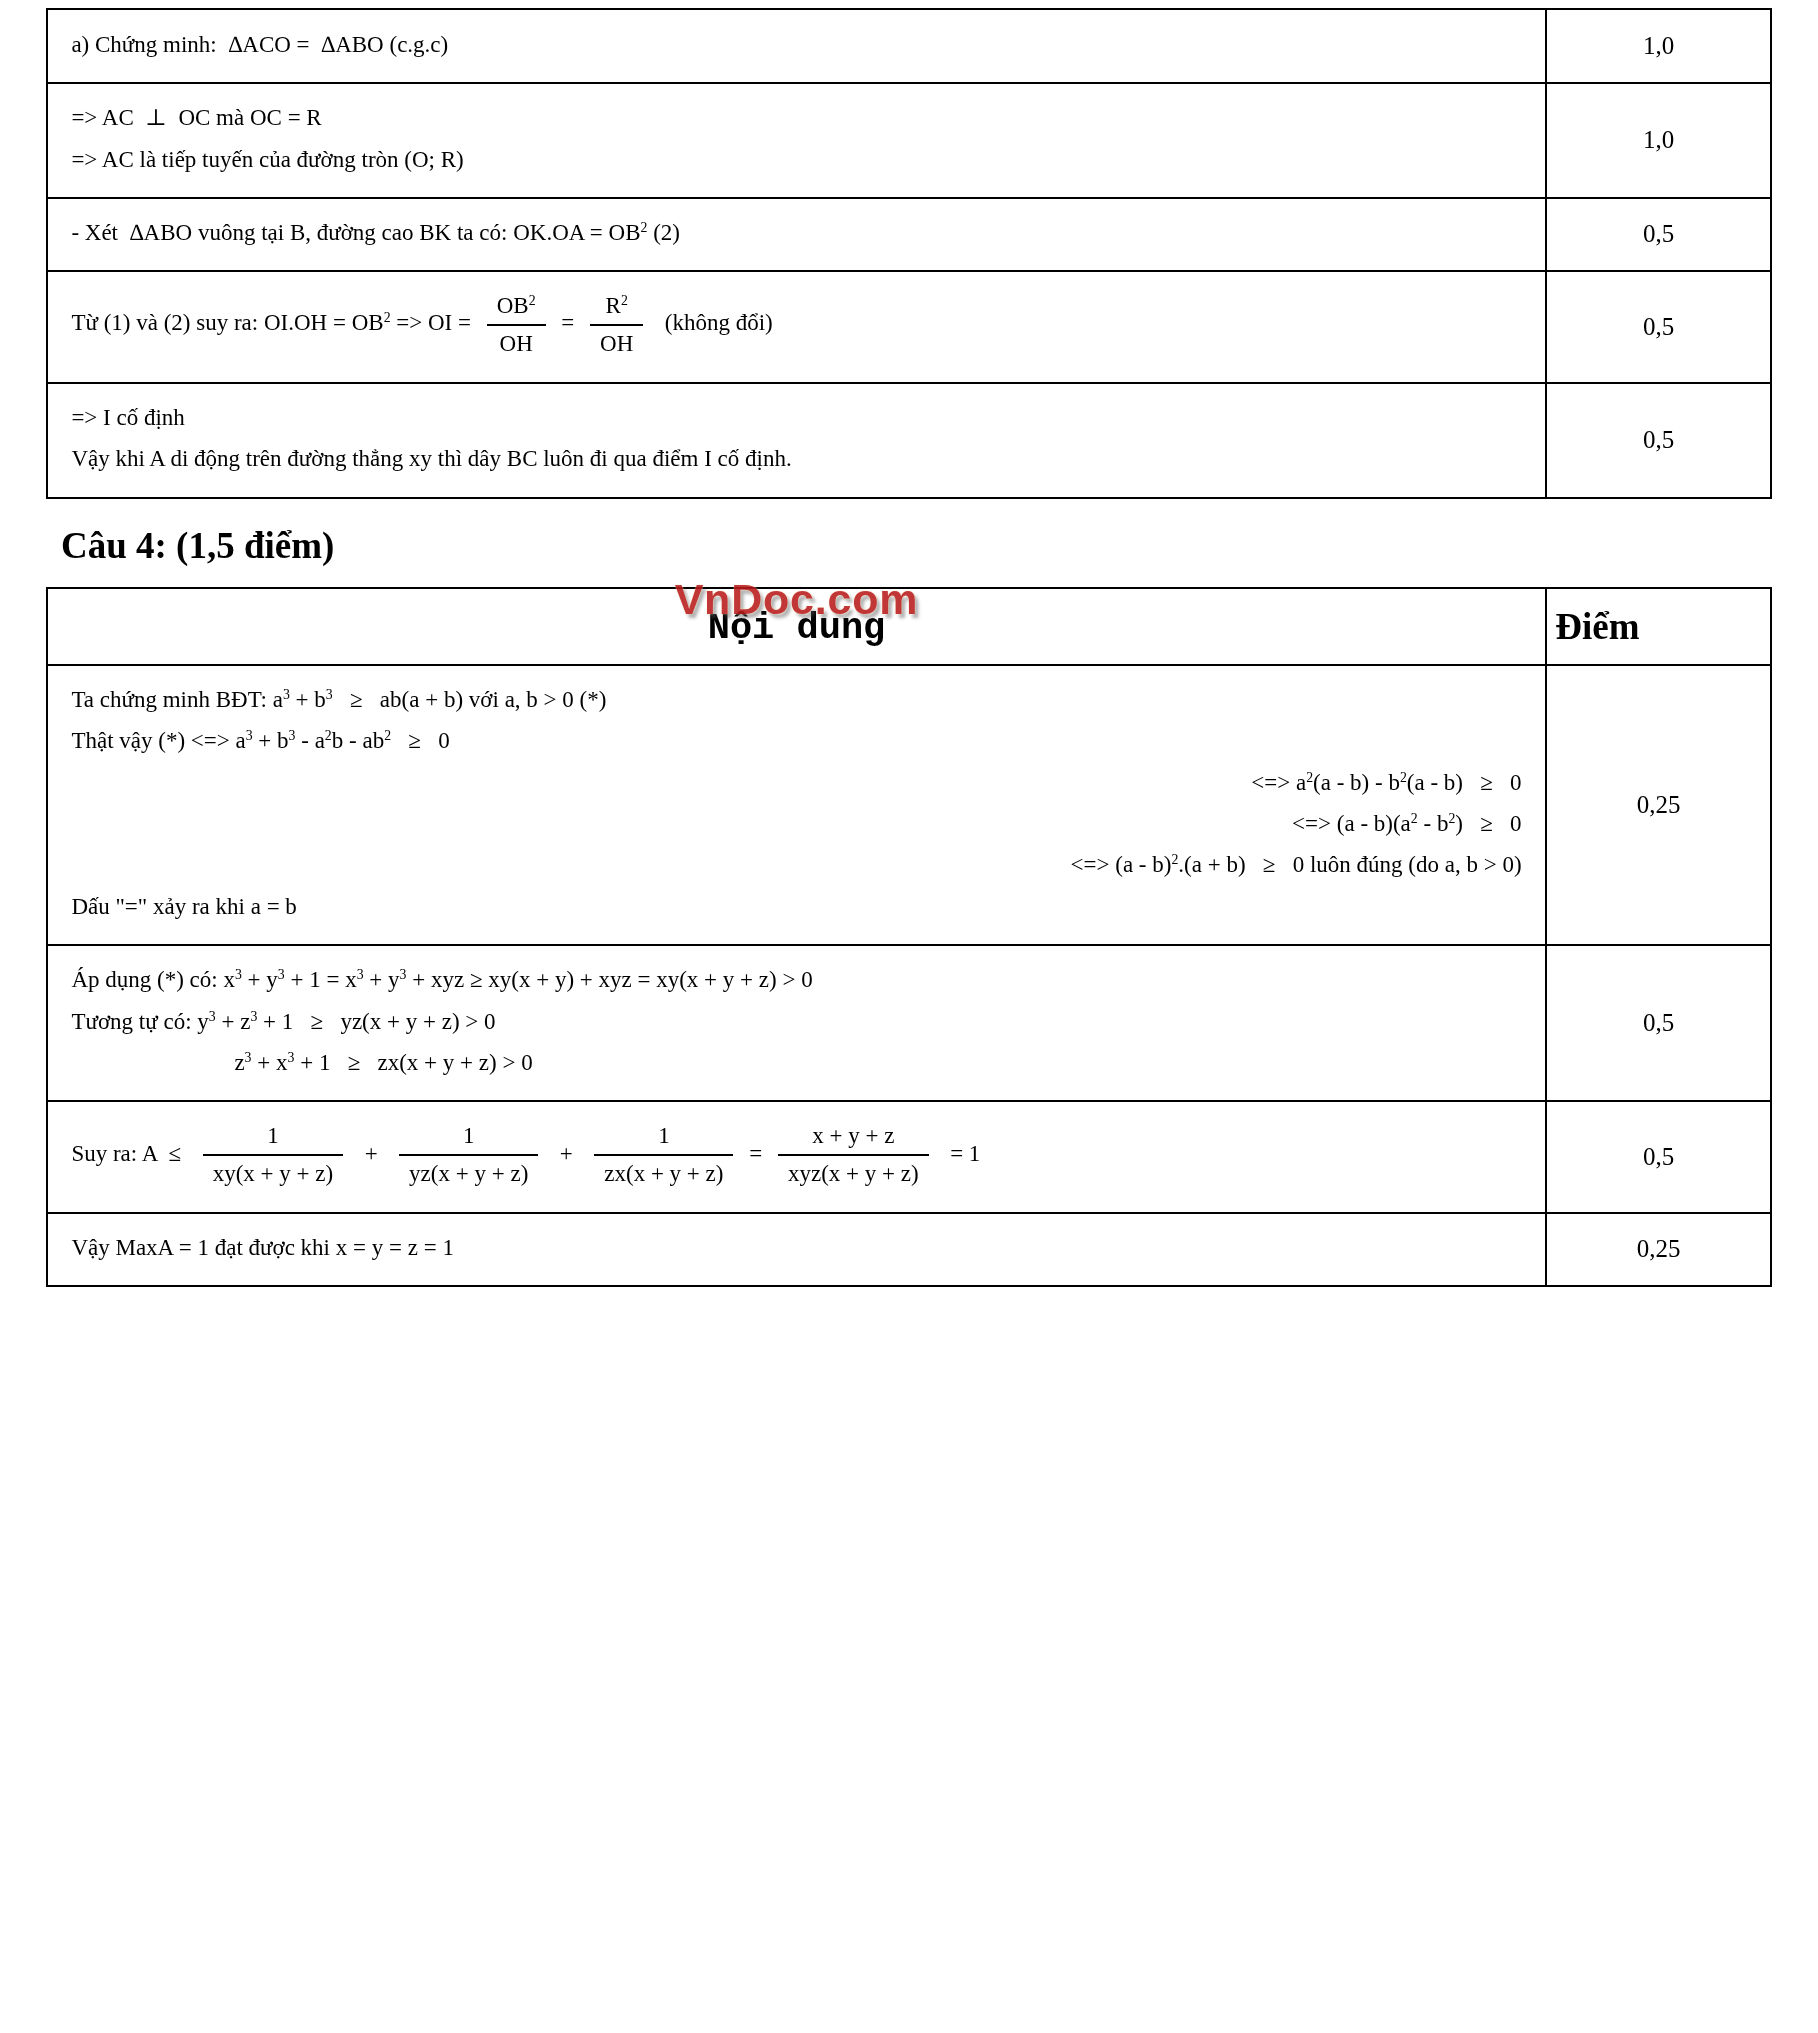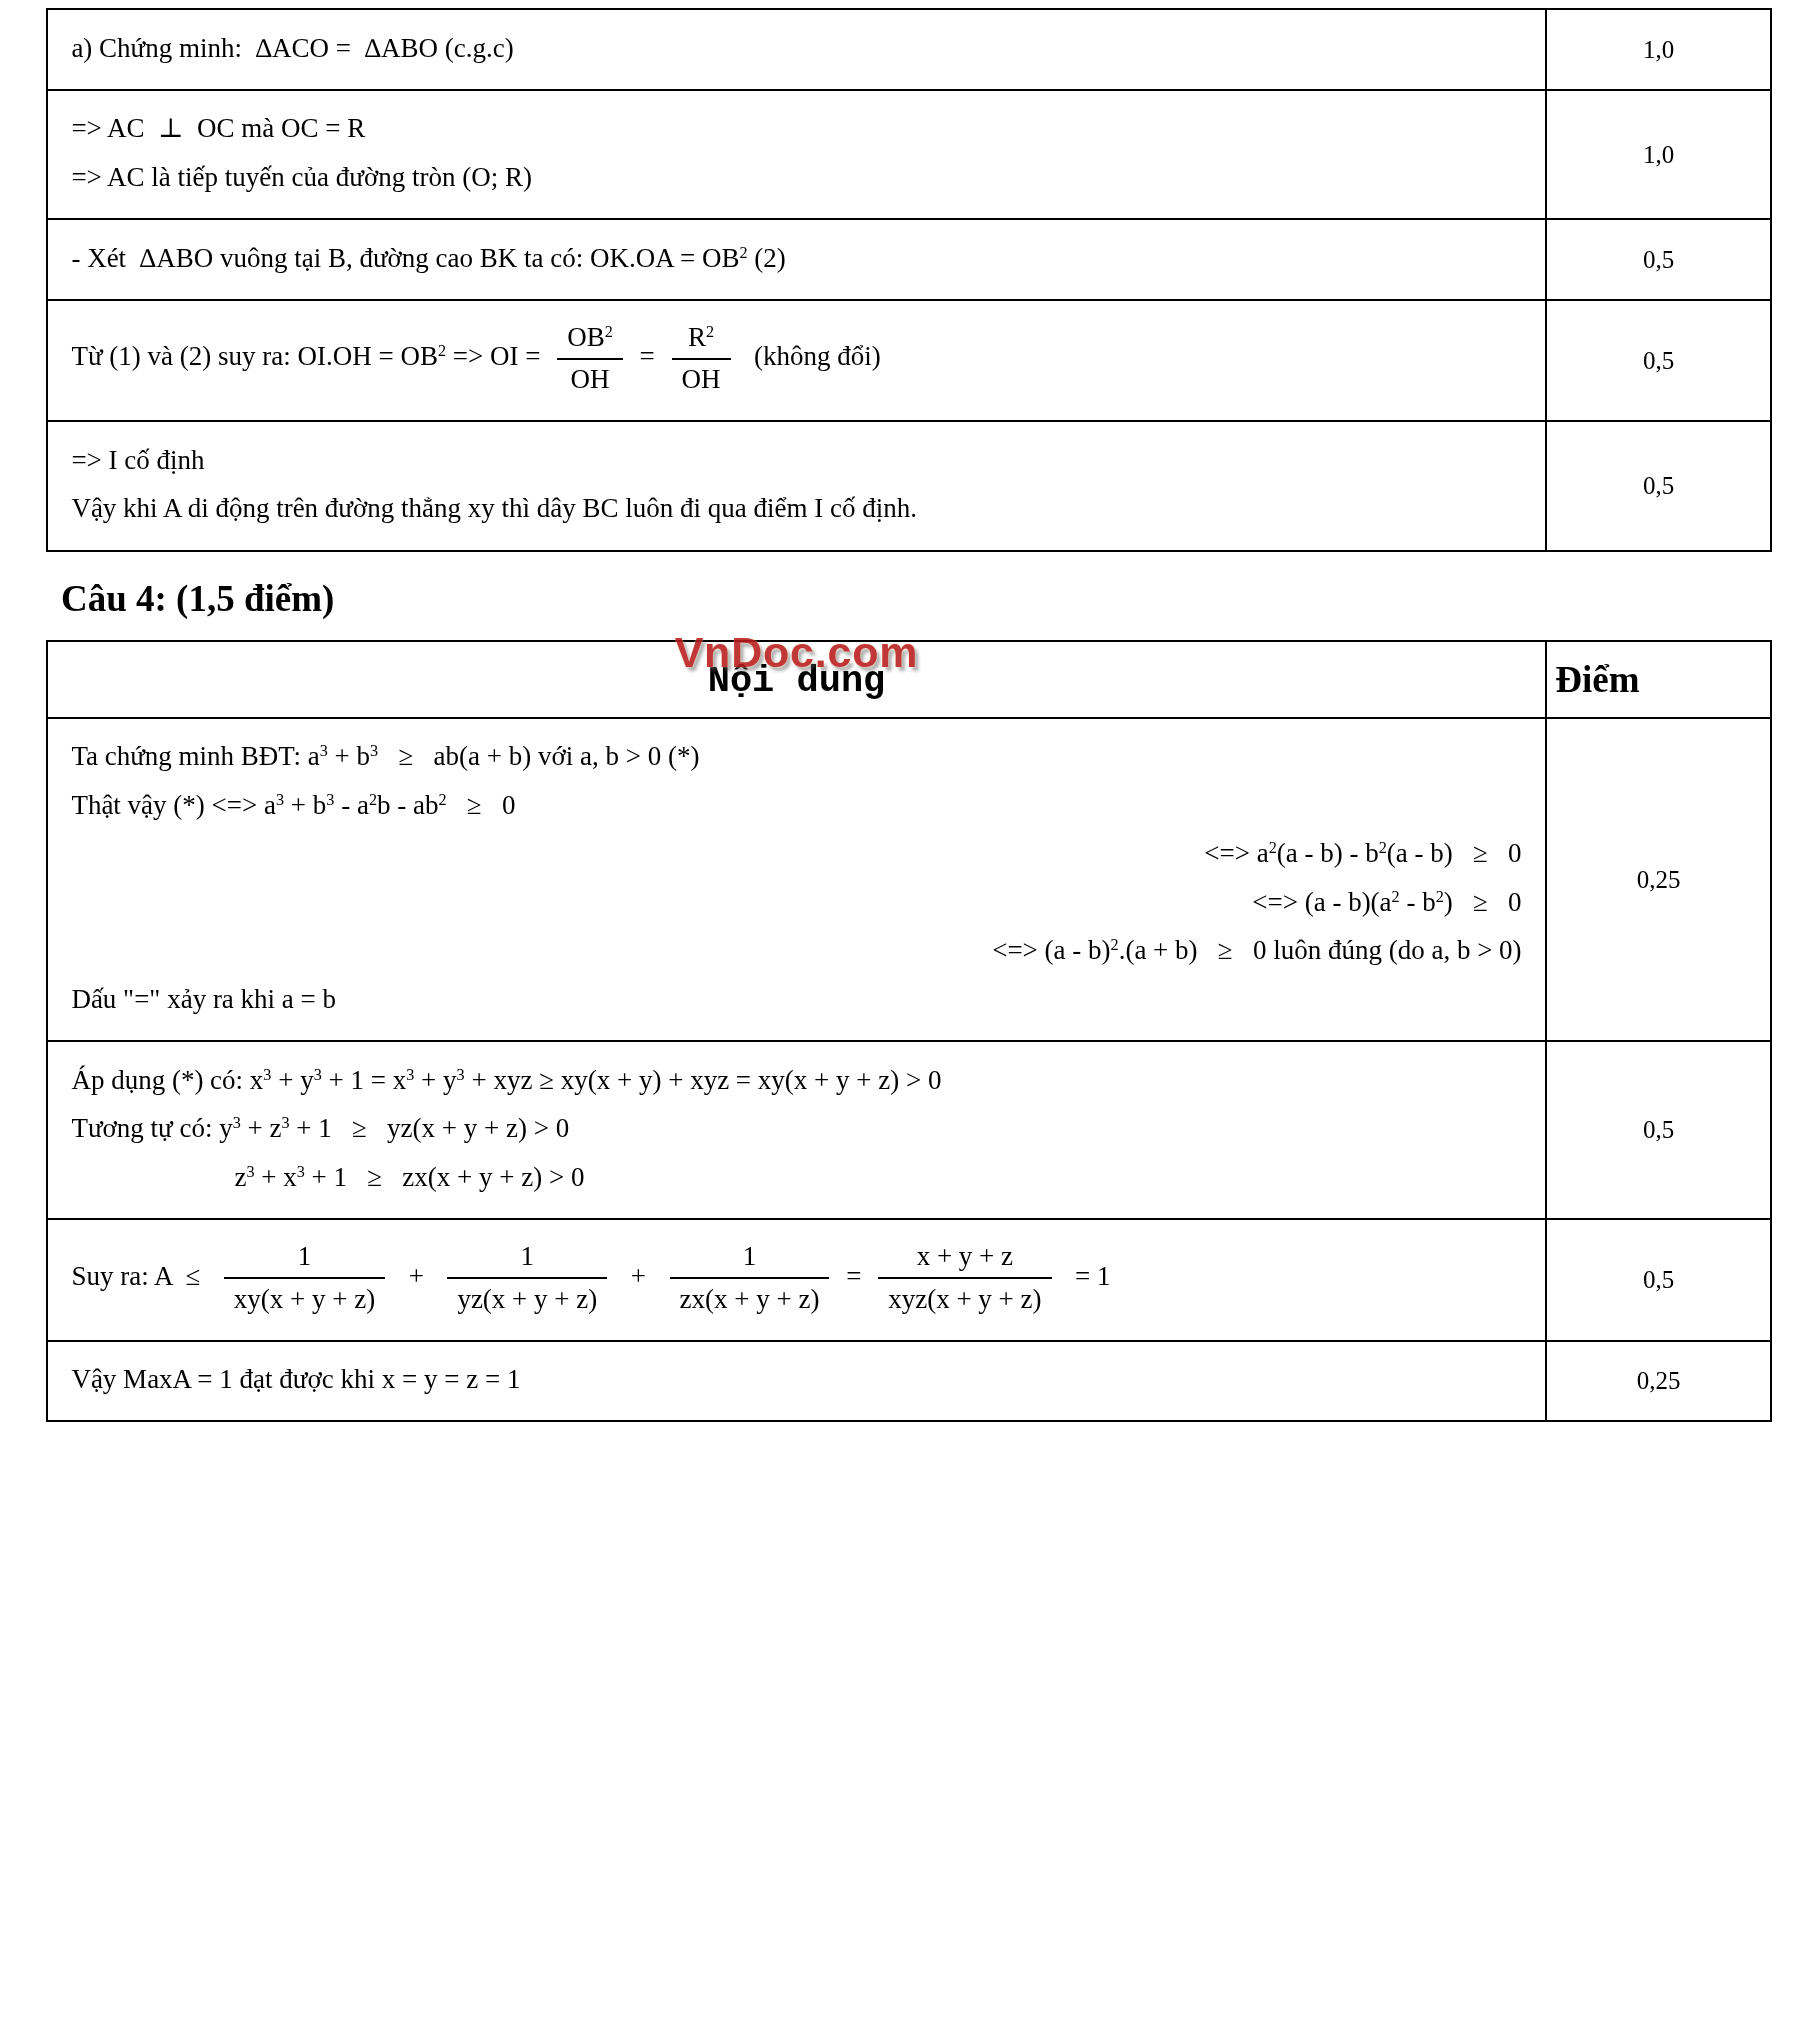--- a/index.html
+++ b/index.html
@@ -22,21 +22,21 @@
   col.c-score { width: 225px; }
   .grid th, .grid td {
     border: 2.5px solid #000;
   }
   .content-cell {
     padding: 13.4px 23.4px 16.7px 23.4px;
     vertical-align: middle;
   }
   .line {
     white-space: pre-wrap;
-    font-size: 27px;
+    font-size: 23px;
     line-height: 1.8;
   }
   .line.ind1 { padding-left: 188px; text-align: right; }
   .line.ind2 { padding-left: 163px; }
   sup {
     font-size: 0.6em;
     vertical-align: 0.55em;
     line-height: 0;
   }
   .score-cell {

